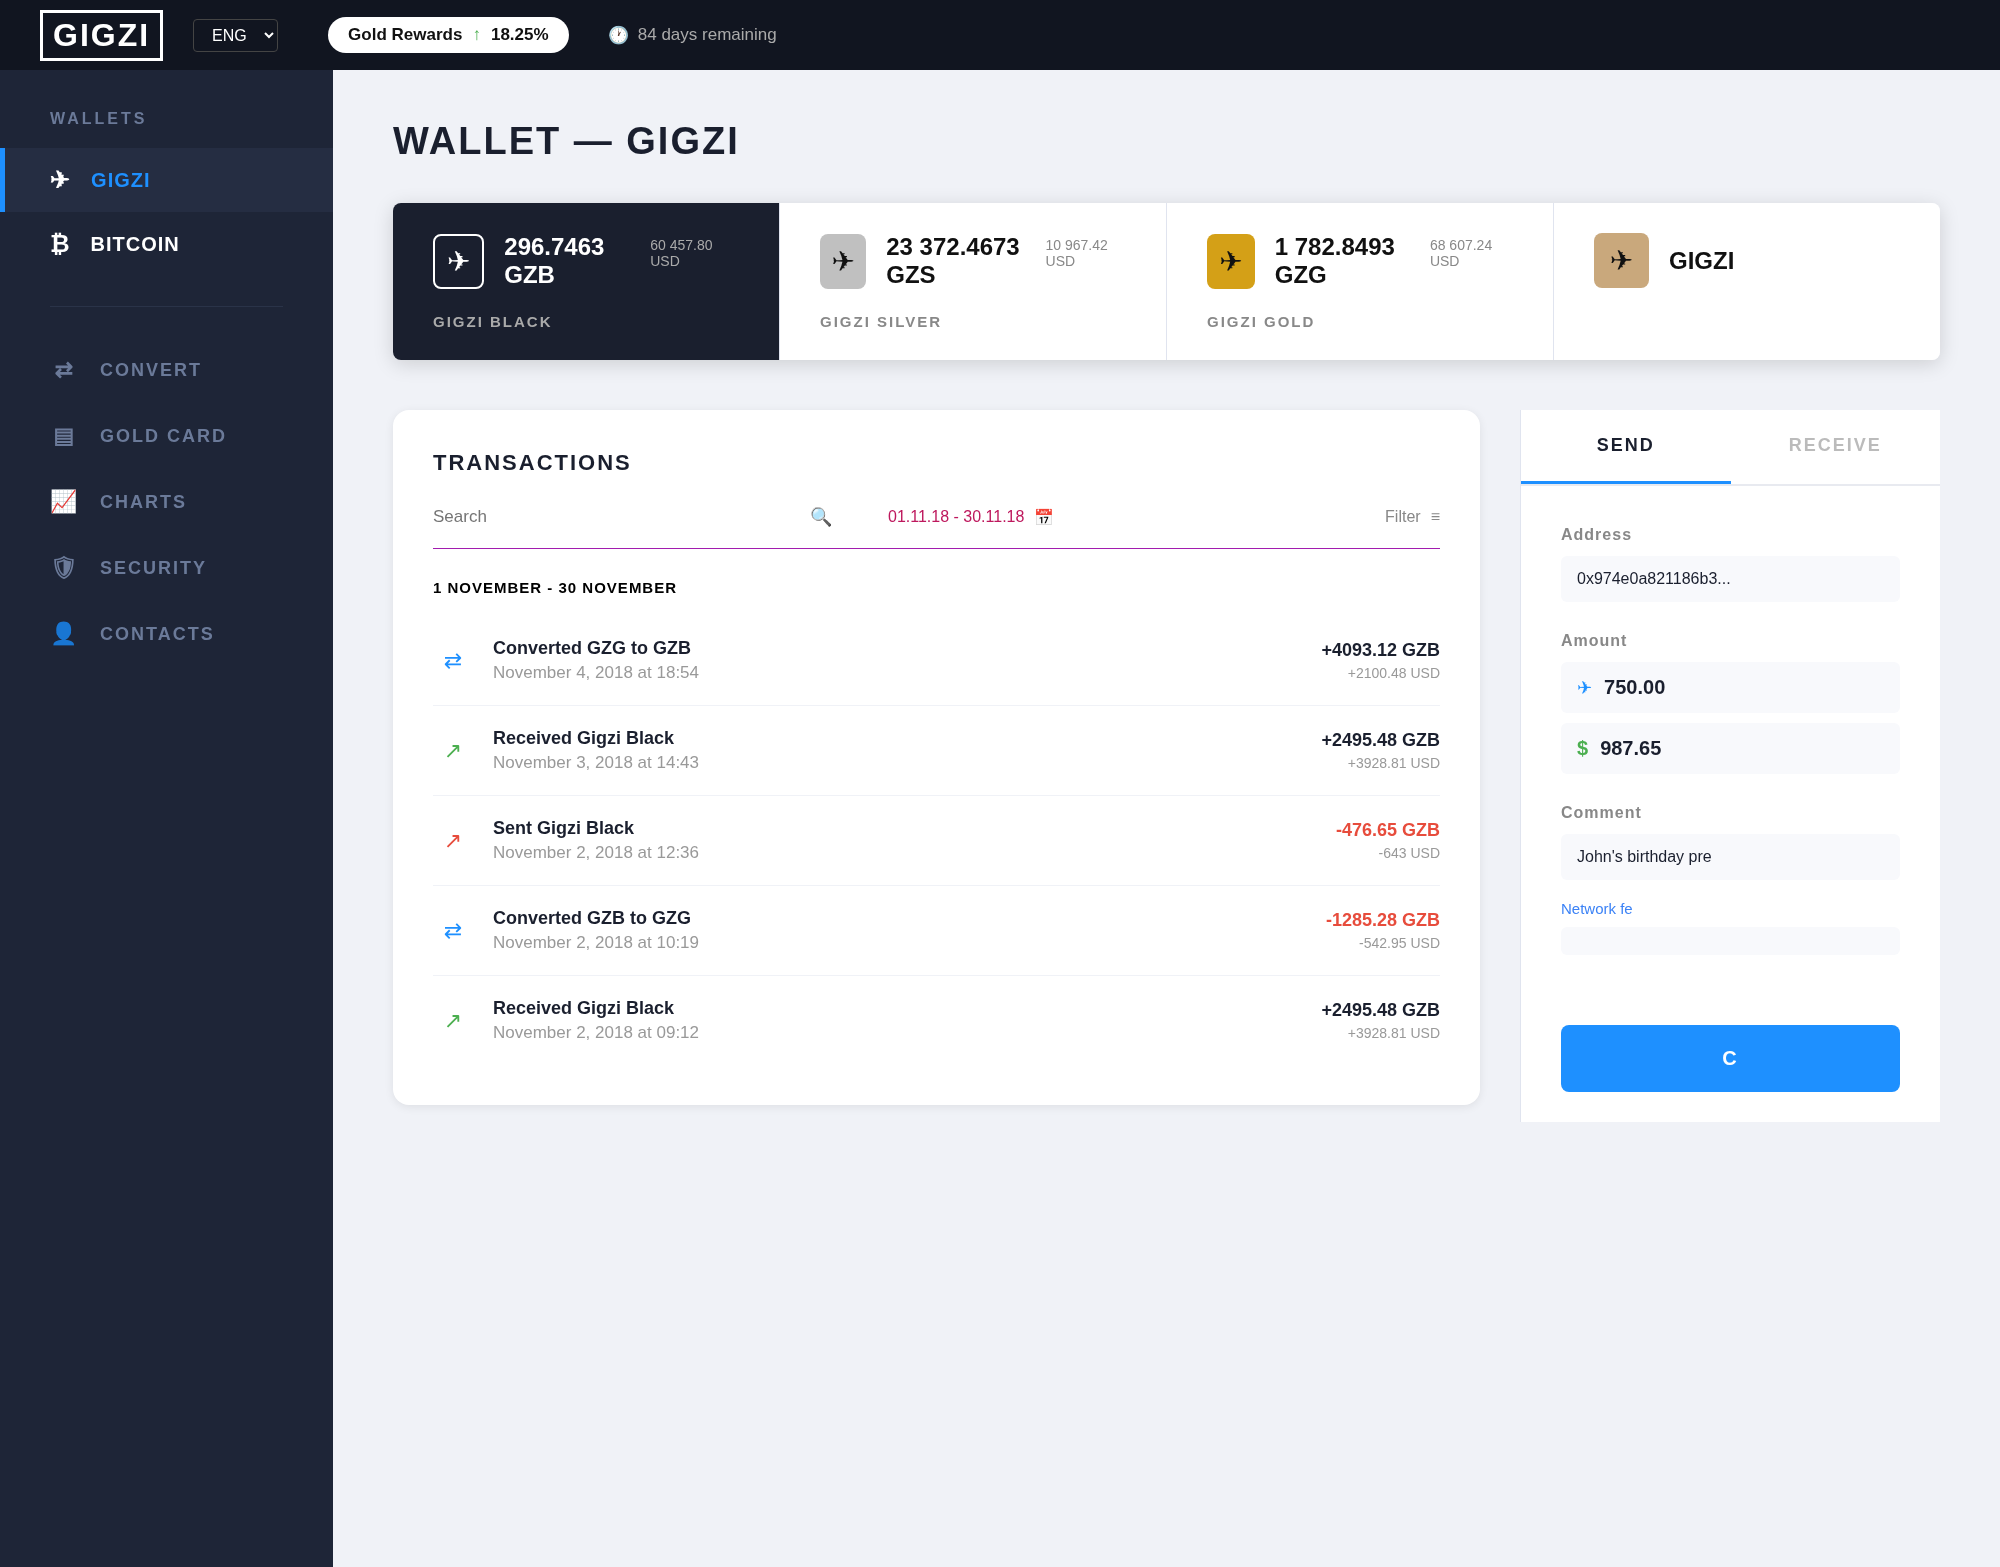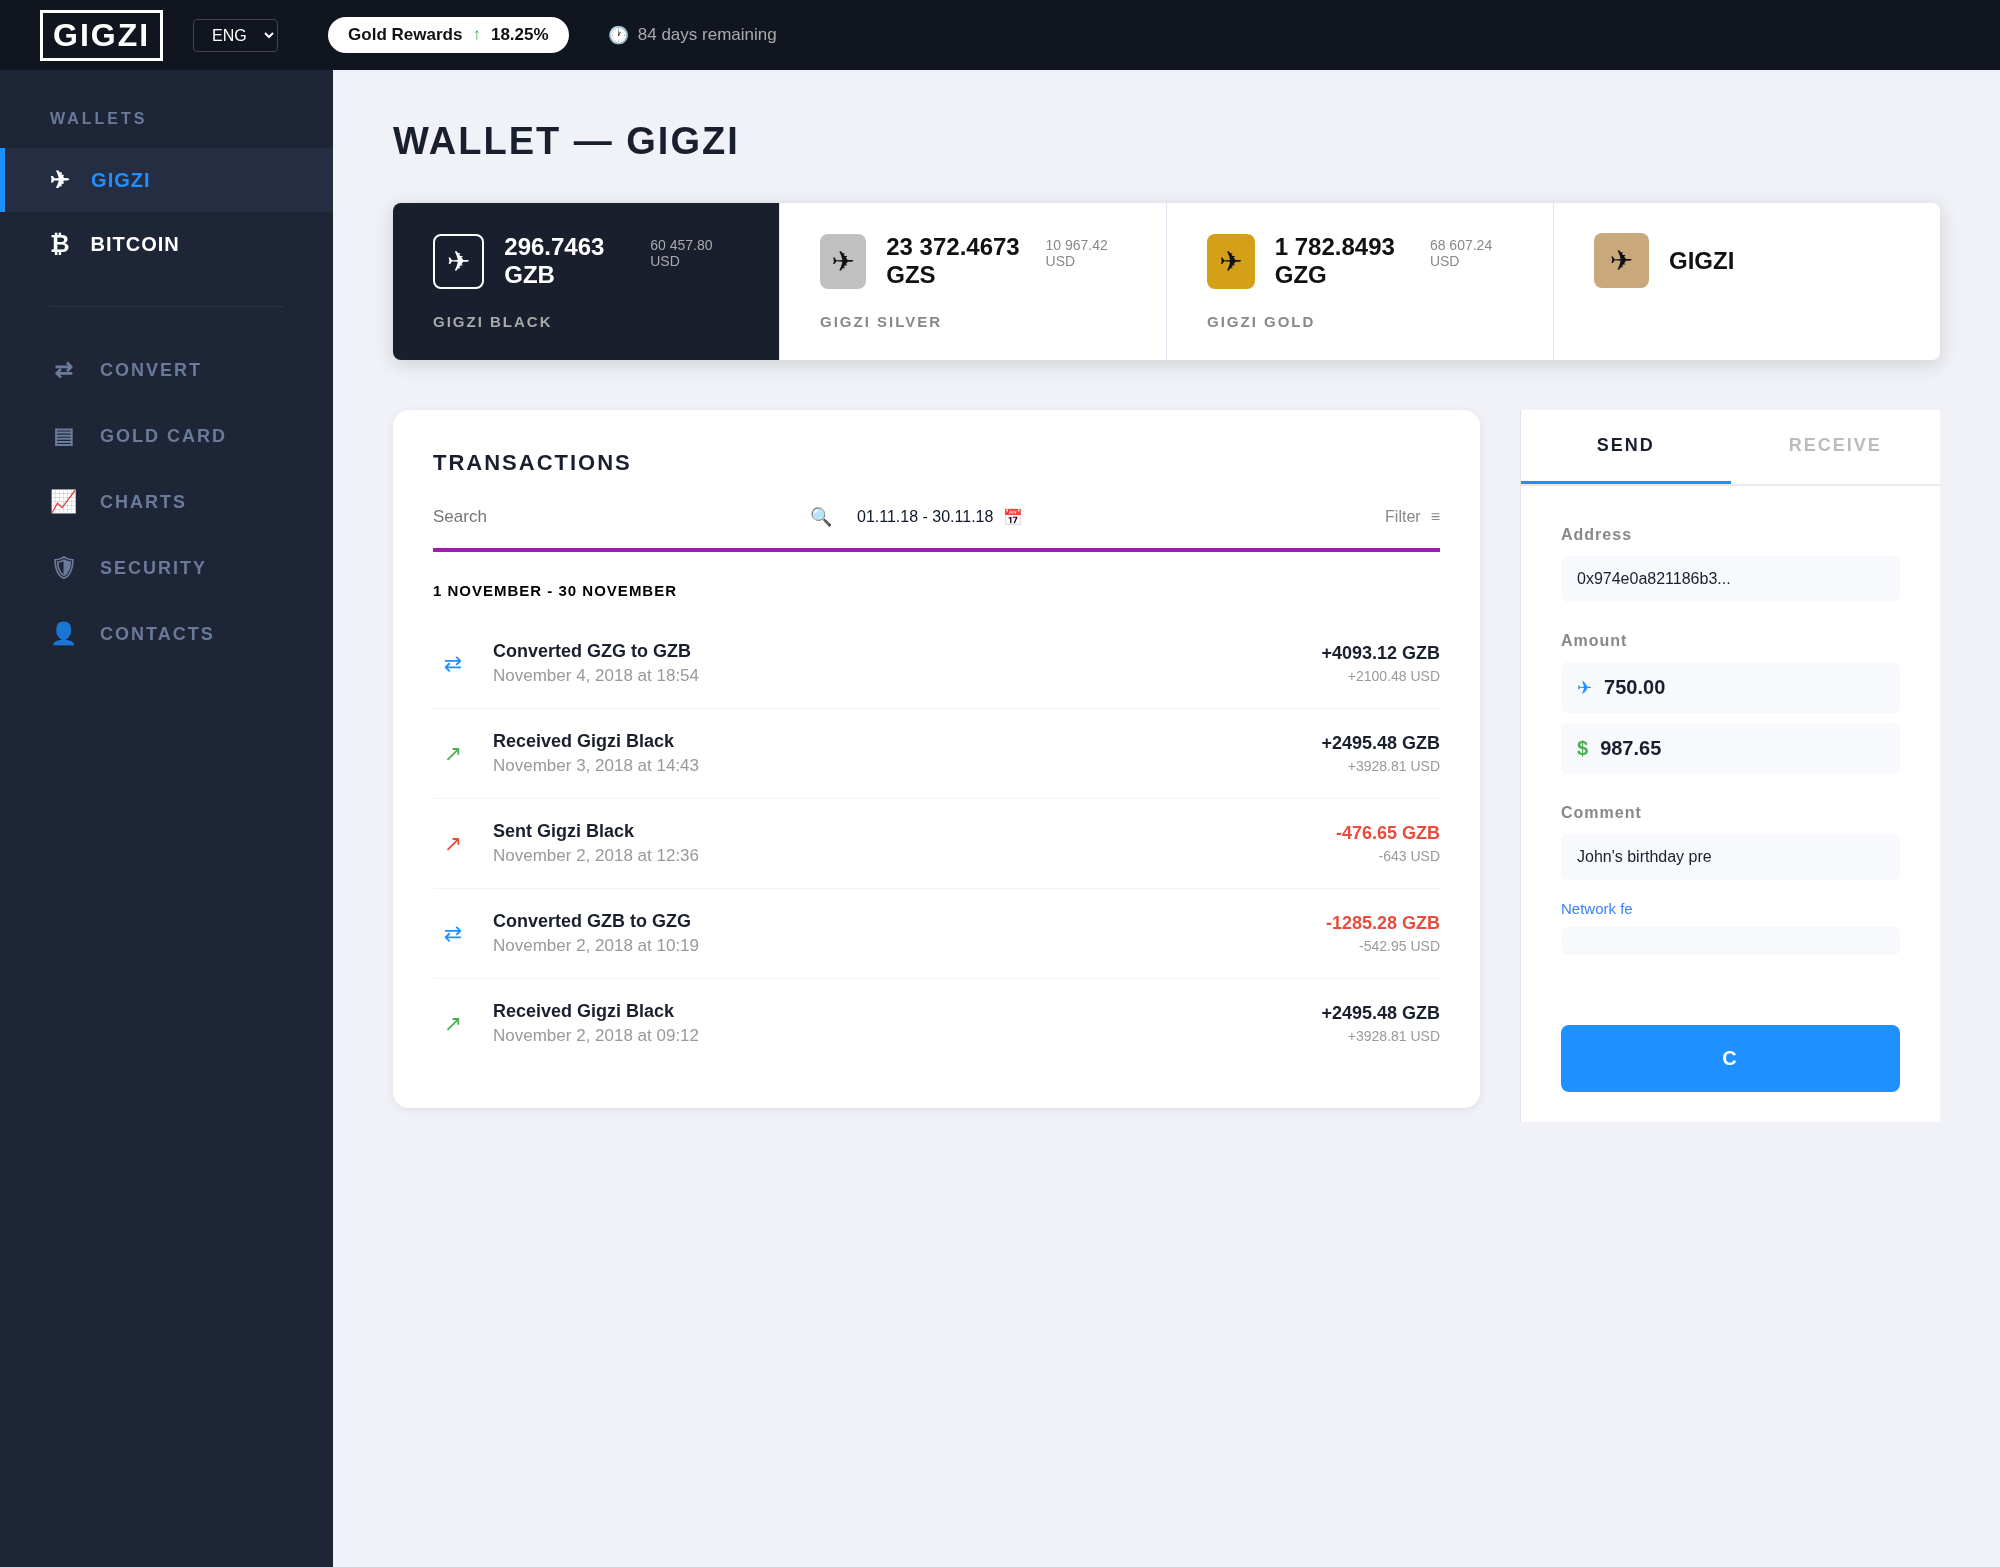--- a/index.html
+++ b/index.html
@@ -246,23 +246,23 @@
     .transactions-title {
       font-size: 22px;
       font-weight: 700;
       letter-spacing: 2px;
       color: #1a1f2e;
       margin-bottom: 30px;
     }
     .transactions-filters {
       display: flex;
       align-items: center;
-      gap: 24px;
+      gap: 32px;
       margin-bottom: 30px;
-      border-bottom: 4px solid #a21caf;
+      border-bottom: 1px solid #a21caf;
       padding-bottom: 20px;
     }
     .search-box {
       display: flex;
       align-items: center;
       gap: 12px;
       flex: 1;
       max-width: 400px;
     }
     .search-input {
@@ -274,23 +274,24 @@
       flex: 1;
     }
     .search-icon {
       color: #999;
       font-size: 18px;
     }
     .date-filter {
       display: flex;
       align-items: center;
       gap: 10px;
-      color: #0f172a;
-      font-size: 16px;
-      cursor: pointer;
+      color: #be185d;
+      font-size: 16px;
+      cursor: pointer;
+      margin-left: 23px;
     }
     .filter-btn {
       display: flex;
       align-items: center;
       gap: 10px;
       color: #888;
       font-size: 16px;
       cursor: pointer;
       margin-left: auto;
     }

